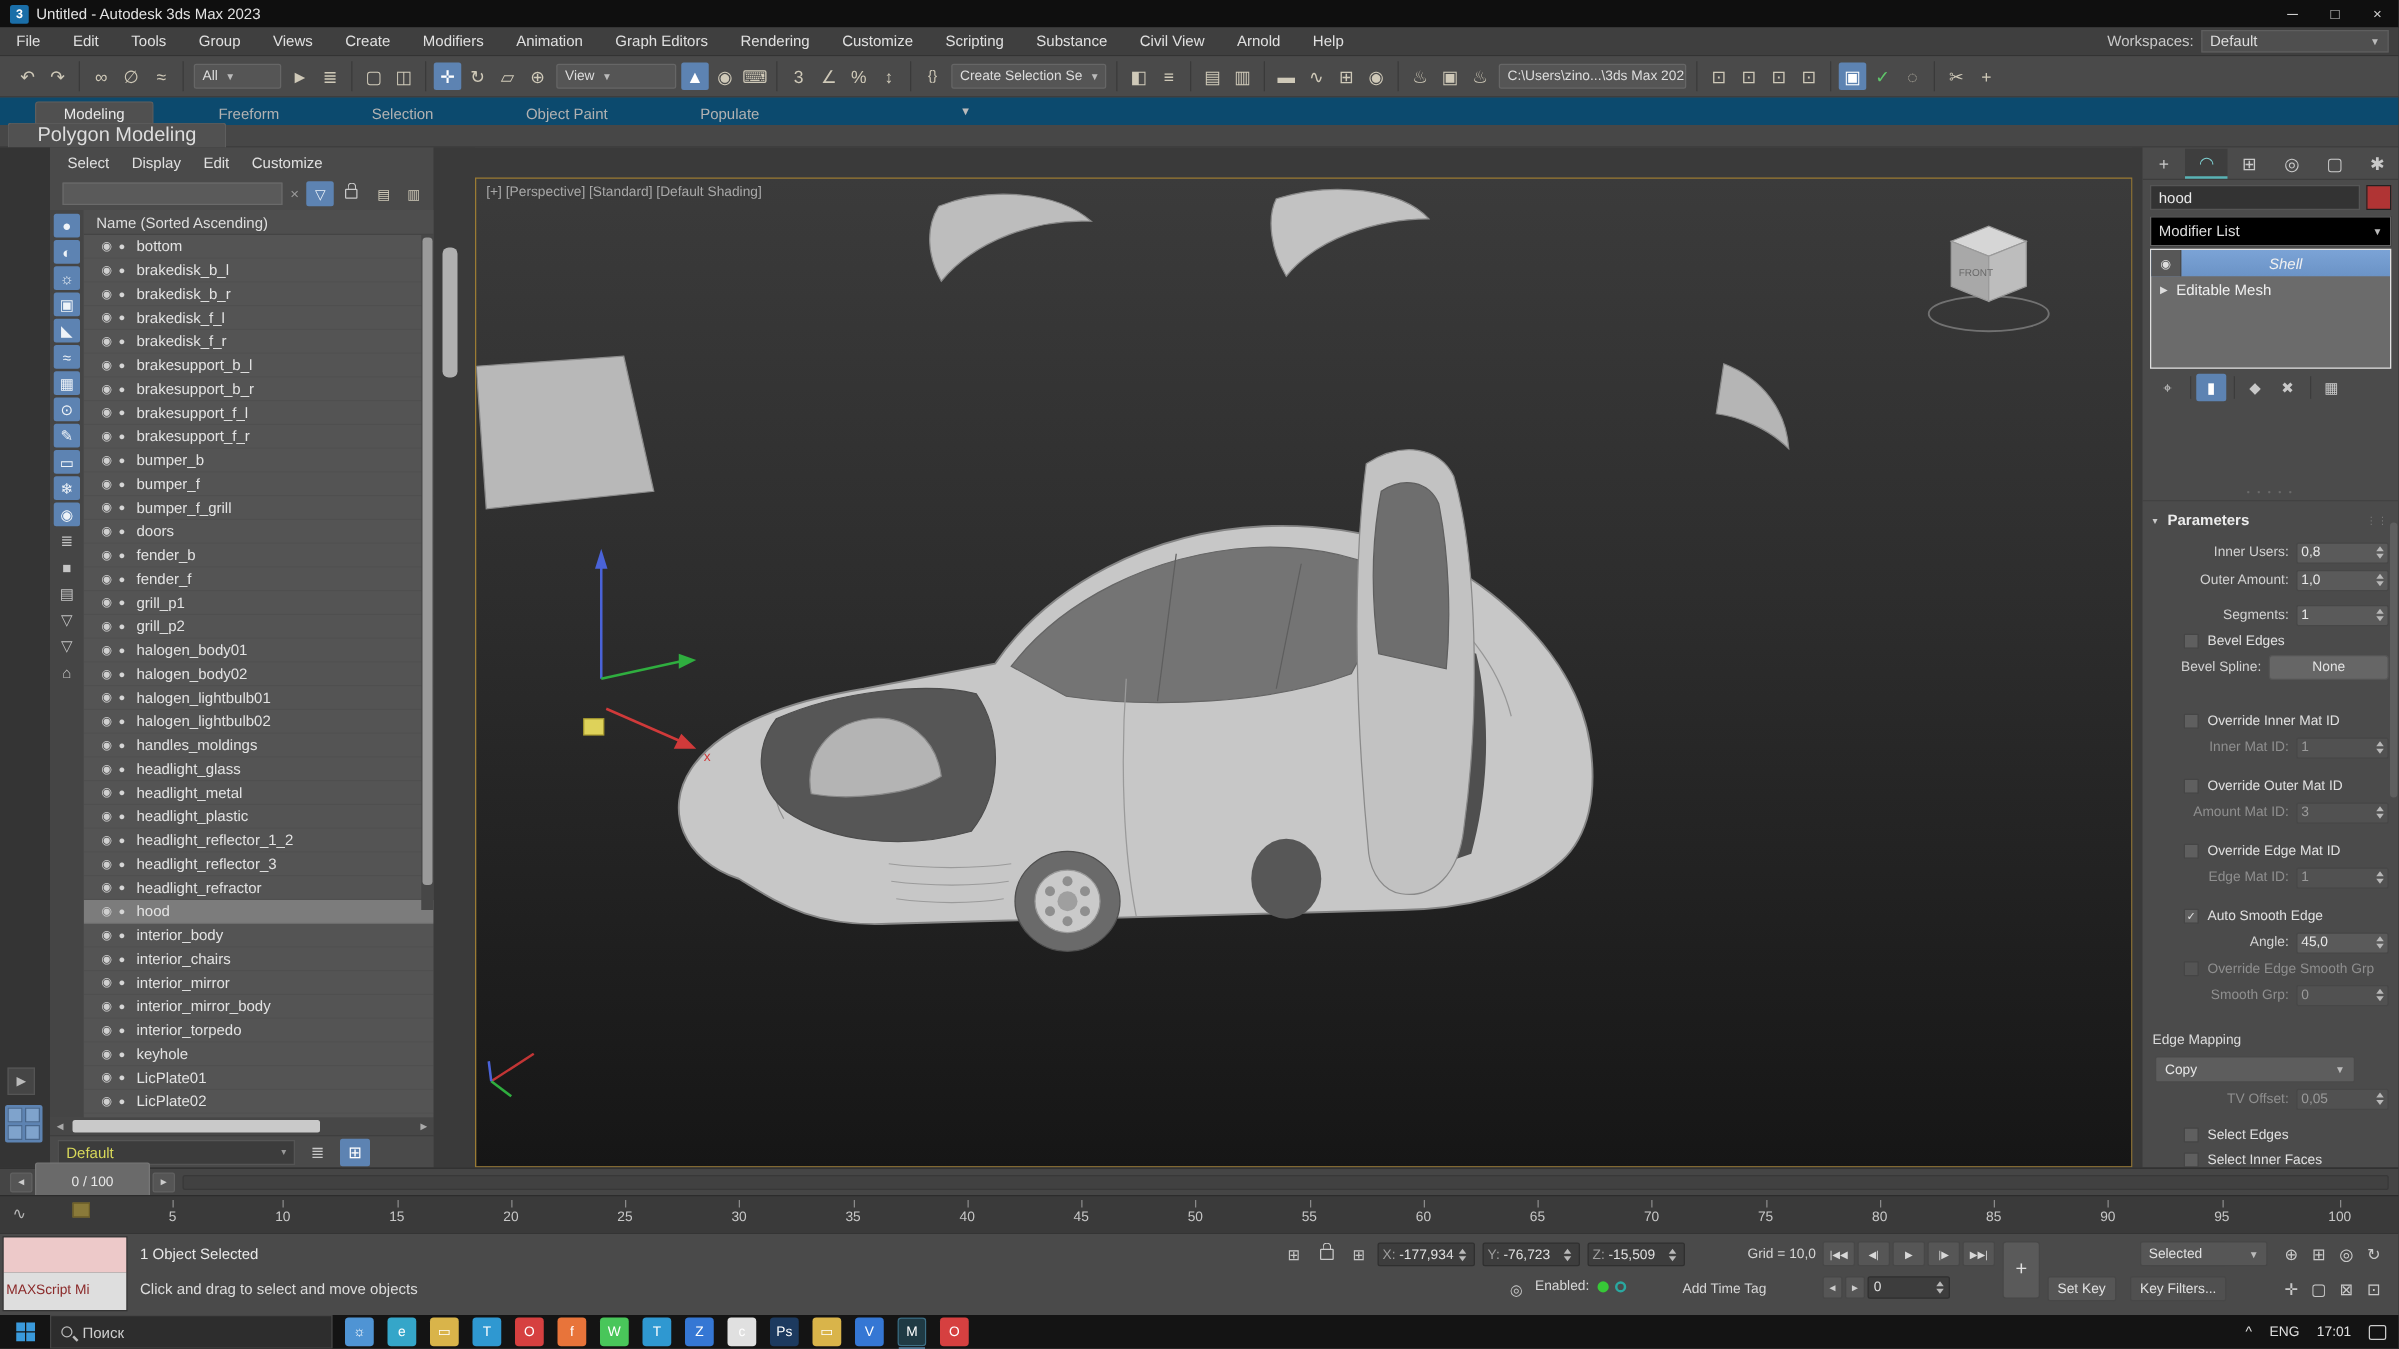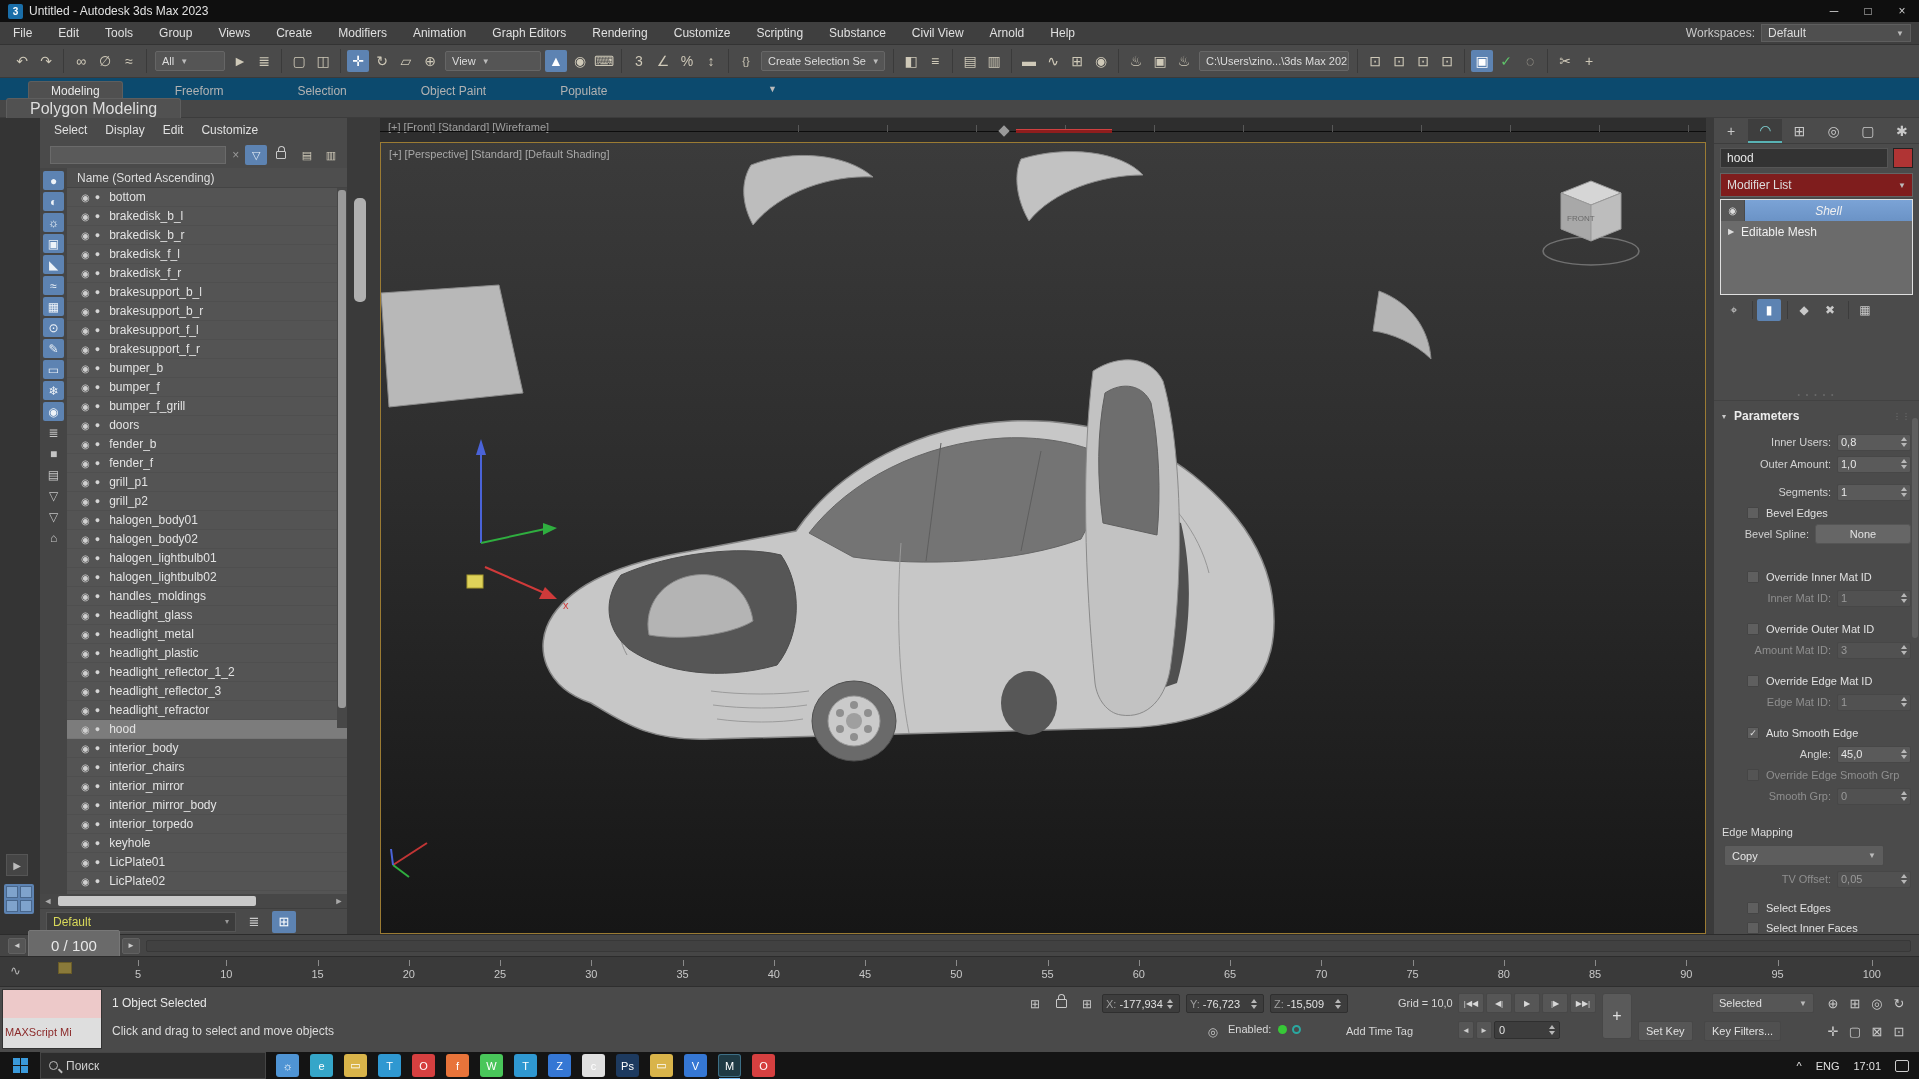--- a/index.html
+++ b/index.html
@@ -94,21 +94,21 @@
 
   
   .gapcol2{position:absolute;left:1706px;top:0;width:8px;height:816px;background:#3a3a3a;}
   .cmdpanel{position:absolute;left:1714px;top:0;width:205px;height:816px;background:#4b4b4b;overflow:hidden;}
   .cptabs{height:26px;display:flex;align-items:flex-end;border-bottom:1px solid #3d3d3d;}
   .cptab{flex:1;height:24px;display:flex;align-items:center;justify-content:center;color:#c9c9c9;font-size:14px;}
   .cptab.on{background:#3e3e3e;border-bottom:2px solid #59b3b5;color:#7fd0d2;}
   .cpname{height:28px;display:flex;align-items:center;padding:0 6px;}
   .namefield{flex:1;height:20px;background:#333;border:1px solid #555;color:#e8e8e8;display:flex;align-items:center;padding:0 6px;}
   .swatch{width:20px;height:20px;background:#b03434;border:1px solid #222;margin-left:5px;}
-  .modlist{height:24px;margin:1px 6px;background:#7f1d1d;border:1px solid #646464;display:flex;align-items:center;padding:0 6px;color:#ddd;}
+  .modlist{height:24px;margin:1px 6px;background:#000000;border:1px solid #646464;display:flex;align-items:center;padding:0 6px;color:#ddd;}
   .modlist i{margin-left:auto;font-style:normal;font-size:8px;color:#bbb;}
   .stack{height:96px;margin:2px 6px;background:#6b6b6b;border:1px solid #e0e0e0;}
   .stkrow{height:21px;display:flex;align-items:center;color:#f0f0f0;}
   .stkrow.sel{background:linear-gradient(180deg,#7ba3d6,#6b93c6);}
   .stkrow.sel .stklabel{font-style:italic;text-align:center;flex:1;}
   .stkeye{width:24px;height:21px;background:#575757;border-right:1px solid #4a4a4a;display:flex;align-items:center;justify-content:center;font-size:10px;color:#ddd;}
   .stkexp{width:20px;text-align:center;font-size:8px;color:#ddd;}
   .stktools{height:26px;display:flex;align-items:center;padding-left:8px;}
   .stktools .tli{width:24px;height:22px;display:flex;align-items:center;justify-content:center;color:#c9c9c9;font-size:12px;border-radius:2px;margin-right:2px;}
   .stktools .tli.on{background:#5d83b2;color:#fff;}
@@ -137,21 +137,21 @@
   .cbrow.dis .cb{background:#545454;}
   .nonebtn{width:96px;height:20px;background:#666;border:1px solid #555;border-radius:3px;display:flex;align-items:center;justify-content:center;color:#e3e3e3;}
   .seclabel{color:#dcdcdc;height:22px;display:flex;align-items:center;margin-top:14px;}
   .copydd{width:160px;height:21px;background:#5d5d5d;border:1px solid #4a4a4a;border-radius:2px;display:flex;align-items:center;padding:0 7px;color:#e6e6e6;margin:2px 0 2px 2px;}
   .copydd i{margin-left:auto;font-style:normal;font-size:8px;color:#bbb;}
   .cpscroll{position:absolute;right:1px;top:300px;width:6px;height:220px;background:#5f5f5f;border-radius:3px;}
 
   
   .timeslider{position:absolute;left:0;top:934px;width:100%;height:22px;background:#454545;display:flex;align-items:center;padding:0 8px;border-top:1px solid #2c2c2c;}
   .tsarr{width:18px;height:16px;background:#555;border:1px solid #616161;border-radius:2px;color:#ccc;font-size:8px;display:flex;align-items:center;justify-content:center;}
-  .tshandle{width:92px;height:32px;background:#6a6a6a;border:1px solid #777;border-radius:2px;margin:0 2px;display:flex;align-items:center;justify-content:center;color:#e8e8e8;font-size:15px;}
+  .tshandle{width:92px;height:32px;background:#6a6a6a;border:1px solid #777;border-radius:2px;margin:0 2px;display:flex;align-items:center;justify-content:center;color:#e8e8e8;font-size:11px;}
   .tstrack{flex:1;height:12px;background:#414141;border:1px solid #383838;border-radius:2px;margin-left:6px;}
   .trackbar{position:absolute;left:0;top:956px;width:100%;height:30px;background:#3a3a3a;border-top:1px solid #2c2c2c;}
   .tbicon{position:absolute;left:10px;top:6px;color:#b5b5b5;font-size:13px;}
   .tbcaret{position:absolute;left:58px;top:5px;width:14px;height:12px;background:#8a7a3a;border:1px solid #6a5c28;}
   .ruler{position:absolute;left:135px;right:38px;top:3px;display:flex;justify-content:space-between;}
   .tick{position:relative;color:#c8c8c8;font-size:11px;padding-top:8px;}
   .tick::before{content:"";position:absolute;left:50%;top:0;width:1px;height:6px;background:#8a8a8a;}
 
   
   .statusbar{position:absolute;left:0;top:986px;width:100%;height:66px;background:#4a4a4a;border-top:1px solid #2e2e2e;}
@@ -626,27 +626,20 @@
         <span class="pbtn">≣</span>
         <span class="pbtn on">⊞</span>
       </div>
     </div>
 
     <div class="gapcol">
         <div class="gapthumb"></div>
       </div>
 
     <div class="vpcol">
-      <div class="frontstrip">
-        <span class="fslabel">[+] [Front] [Standard] [Wireframe]</span>
-        <span class="fsline"></span>
-          <span class="fsticks"></span>
-        <span class="fsmark"></span>
-        <span class="fsred"></span>
-      </div>
       <div class="viewport">
         <span class="vplabel">[+] [Perspective] [Standard] [Default Shading]</span>
         <svg class="vpsvg" width="1324" height="790" viewBox="0 0 1324 790">
 
           <path d="M370,22 C410,6 465,10 492,34 C450,32 400,48 372,82 C360,60 360,38 370,22 Z" fill="#bdbdbd" stroke="#8a8a8a"></path>
           <path d="M640,16 C685,2 740,8 762,32 C720,32 672,48 648,78 C636,58 632,32 640,16 Z" fill="#c2c2c2" stroke="#8a8a8a"></path>
           <path d="M998,148 C1030,160 1048,186 1050,216 C1034,200 1010,190 992,188 Z" fill="#b5b5b5" stroke="#8a8a8a"></path>
           <polygon points="0,150 118,142 142,250 8,264" fill="#b8b8b8" stroke="#8c8c8c"></polygon>
 
           <path d="M210,560 C165,545 150,505 172,472 C196,436 250,418 310,408 L415,388 C458,325 540,282 630,278 C705,275 765,295 812,332 C856,367 884,408 891,452 C897,492 890,526 868,546 C838,574 788,584 740,585 L330,596 C268,599 240,578 210,560 Z" fill="#c7c7c7" stroke="#858585" stroke-width="1.5"></path>

